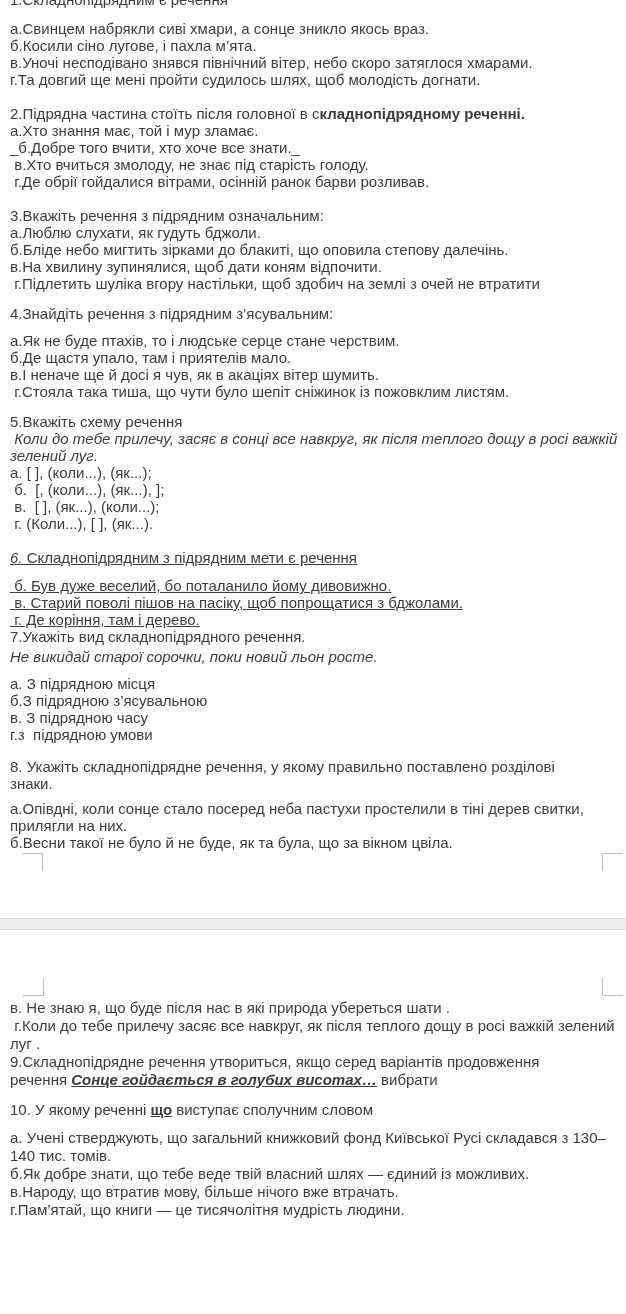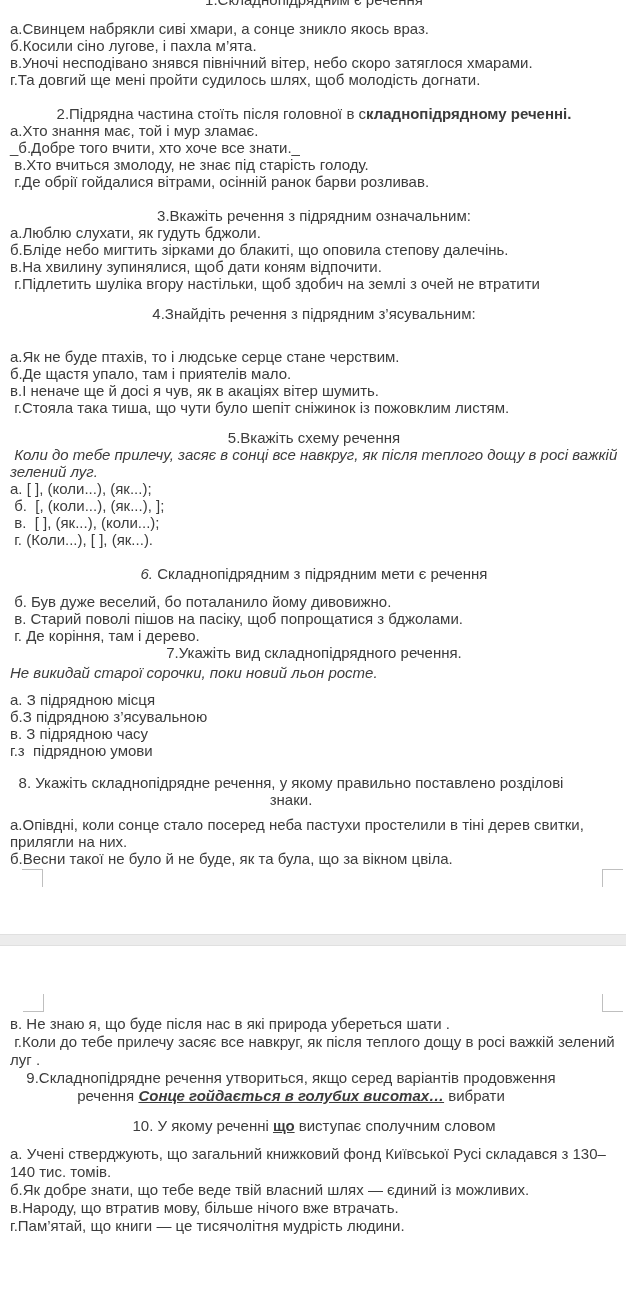--- a/index.html
+++ b/index.html
@@ -5,35 +5,35 @@
   html, body { margin:0; padding:0; }
   body {
     width:626px; height:1314px; overflow:hidden; position:relative;
     background:#ffffff; color:#3c3c3c;
     font-family:"Liberation Sans","DejaVu Sans",sans-serif;
     font-size:15px; line-height:17px;
   }
   .page-content { padding:0 8px 0 10px; }
   p { margin:0; white-space:pre-wrap; }
   .opt { max-width:608px; }
-  .title { max-width:608px;text-align:center; }
+  .title { max-width:608px; }
   .narrow { max-width:562px; }
   .italic { font-style:italic; }
   .bold { font-weight:bold; }
   .biu { font-weight:bold; font-style:italic; text-decoration:underline; }
   .bu { font-weight:bold; text-decoration:underline; }
 
   #q1-title { margin-top:-9px; }
   #q1-opts { margin-top:12px; }
   #q2 { margin-top:17px; }
   #q3 { margin-top:17px; }
   #q4 { margin-top:13px; }
-  #q4 .opts { margin-top:26px; }
+  #q4 .opts { margin-top:10px; }
   #q5 { margin-top:13px; }
-  #q6 { margin-top:17px; }
+  #q6 { margin-top:17px;text-decoration:underline; }
   #q6 .opts { margin-top:11px; }
   #q7-title { margin-top:0; }
   #q7-sentence { margin-top:3px; }
   #q7-opts { margin-top:10px; }
   #q8 { margin-top:15px; }
   #q8 .opts { margin-top:8px; }
 
   .marks-row { position:relative; height:18px; }
   #marks-page1-bottom { margin-top:2px; }
   .mark { position:absolute; width:21px; height:18px; box-sizing:border-box; }

